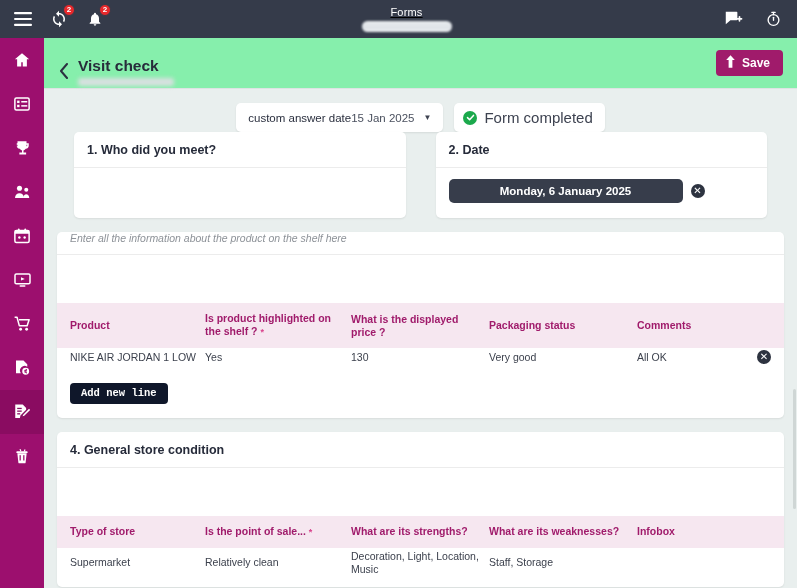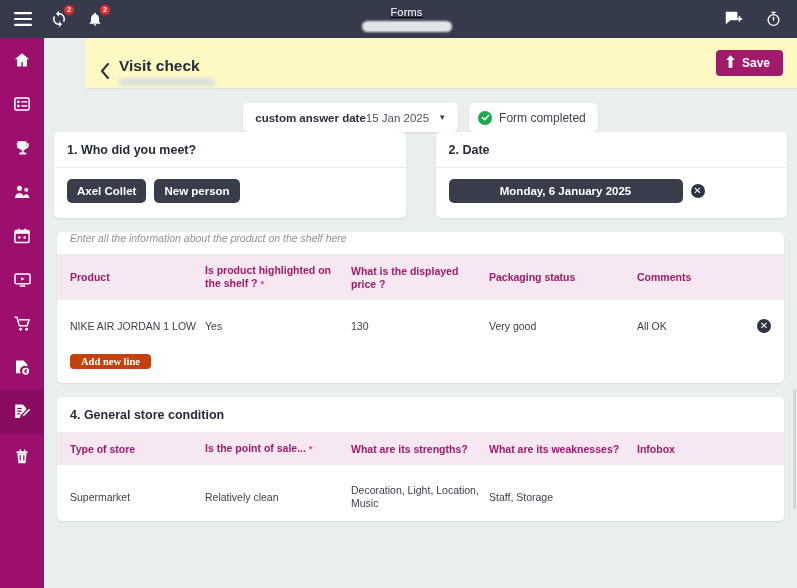--- a/index.html
+++ b/index.html
@@ -53,24 +53,23 @@
   }
   .nav-item.active { background: #8a0c61; }
   .nav-item svg { display: block; }
 
   
   .content {
     position: absolute; top: 38px; left: 44px; width: 753px; height: 550px;
     background: #e9efee; overflow: hidden;
   }
   .page-header {
-    height: 51px; background: #fef9c3; display: flex; align-items: center;
+    height: 51px; background: #86efac; display: flex; align-items: center;
     padding: 16px 14px 0 15px; position: relative;
     border-bottom: 1px solid #dde4e3;
-    margin-left: 41px;
   }
   .back-chevron { width: 16px; color: #2b3040; display:flex; align-items:center; cursor: pointer; }
   .title-wrap { margin-left: 3px; display: flex; flex-direction: column; justify-content: center; }
   .page-title { font-size: 15.5px; font-weight: bold; color: #272c3b; line-height: 17px; }
   .page-subtitle-redacted {
     margin-top: 4px; width: 96px; height: 8px; border-radius: 3px;
     background: #d9e0e0; filter: blur(2px);
   }
   .save-btn {
     position: absolute; right: 14px; top: 12px;
@@ -85,36 +84,36 @@
 
   .meta-row {
     display: flex; justify-content: center; align-items: center; gap: 11px;
     padding-top: 14px;
   }
   .chip {
     background: #fff; border-radius: 5px; height: 29px;
     display: flex; align-items: center; box-shadow: 0 1px 2px rgba(0,0,0,.09);
     padding: 0 12px; font-size: 11.5px; cursor: pointer;
   }
-  .chip-label { font-weight: bold; color: #2a2f3e; }
+  .chip-label { font-weight: normal; color: #2a2f3e; }
   .chip-value { color: #4b515f; }
   .caret { margin-left: 9px; color: #3d4250; font-size: 8px; }
   .status-chip { gap: 7px; padding: 0 12px 0 9px; }
   .check-circle {
     width: 14px; height: 14px; border-radius: 50%; background: #1ba94c;
     display: flex; align-items: center; justify-content: center; flex: none;
   }
-  .status-text { color: #3d4250; font-size: 12px; }
+  .status-text { color: #3d4250; font-size: 15px; }
 
   .table-caption {
     text-align: center; color: #a9b2b6; font-size: 10px; letter-spacing: 1.1px;
     margin-top: 17px; margin-bottom: 8px;
   }
 
-  .cards-row { display: flex; gap: 30px; padding: 0 10px; justify-content: space-between; }
+  .cards-row { display: flex; gap: 30px; padding: 0 30px; justify-content: space-between; }
   .card {
     background: #fff; border-radius: 5px; box-shadow: 0 1px 2px rgba(0,0,0,.08);
     overflow: hidden;
   }
   .card-half { flex: 1; }
   .card-head {
     padding: 11px 13px 10px 13px; font-size: 12.5px; font-weight: bold; color: #262b3a;
     border-bottom: 1px solid #ececec;
   }
   .card-head.no-border { border-bottom: none; padding-bottom: 3px; }
@@ -134,39 +133,39 @@
   .pill-wide { width: 234px; }
   .x-circle {
     width: 14px; height: 14px; border-radius: 50%; background: #2d3340;
     color: #fff; font-size: 10px; line-height: 1;
     display: flex; align-items: center; justify-content: center;
     cursor: pointer; flex: none;
   }
 
   .card-full { margin: 14px 13px 0 13px; }
 
-  table.grid { width: 100%; border-collapse: collapse; table-layout: fixed; }
+  table.grid { width: 100%; border-collapse: collapse; table-layout: fixed; margin-top: 48px; }
   table.grid th {
     background: #f6e7f0; color: #a01b6b; font-size: 10.5px; font-weight: bold;
     text-align: left; padding: 9px 8px 9px 0; vertical-align: middle;
     line-height: 13px;
   }
   table.grid th:first-child, table.grid td:first-child { padding-left: 13px; }
   table.grid td {
-    font-size: 10.5px; color: #3c414d; padding: 19px 8px 11px 0;
+    font-size: 10.5px; color: #3c414d; padding: 2px 8px 11px 0;
     vertical-align: middle; line-height: 13px;
   }
   .req { color: #d9408a; font-size: 9px; }
   .cell-x { text-align: right; padding-right: 13px !important; }
 
   .addline-wrap { padding: 7px 13px 14px 13px; }
   .add-btn {
-    background: #c2410c; color: #fff; border: none; border-radius: 4px;
-    height: 15px; padding: 0 11px; font-size: 10.5px; font-weight: bold;
-    cursor: pointer; font-family: Liberation Serif, serif;
+    background: #0f172a; color: #fff; border: none; border-radius: 4px;
+    height: 21px; padding: 0 11px; font-size: 10.5px; font-weight: bold;
+    cursor: pointer; font-family: Liberation Mono, monospace;
   }
 
   
   .scroll-hint {
     position: absolute; right: 1px; top: 300px; width: 3px; height: 120px;
     background: #cfd6d5; border-radius: 2px;
   }
 </style>
 </head>
 <body>
@@ -357,24 +356,20 @@
               </svg>
           </span>
           <span class="status-text">Form completed</span>
         </div>
       </div>
 
 
       <div class="cards-row">
         <div class="card card-half">
           <div class="card-head">1. Who did you meet?</div>
-          <div class="card-body">
-            <button class="pill-dark">Axel Collet</button>
-            <button class="pill-dark">New person</button>
-          </div>
         </div>
         <div class="card card-half">
           <div class="card-head">2. Date</div>
           <div class="card-body">
             <button class="pill-dark pill-wide">Monday, 6 January 2025</button>
             <span class="x-circle">✕</span>
           </div>
         </div>
       </div>
 

